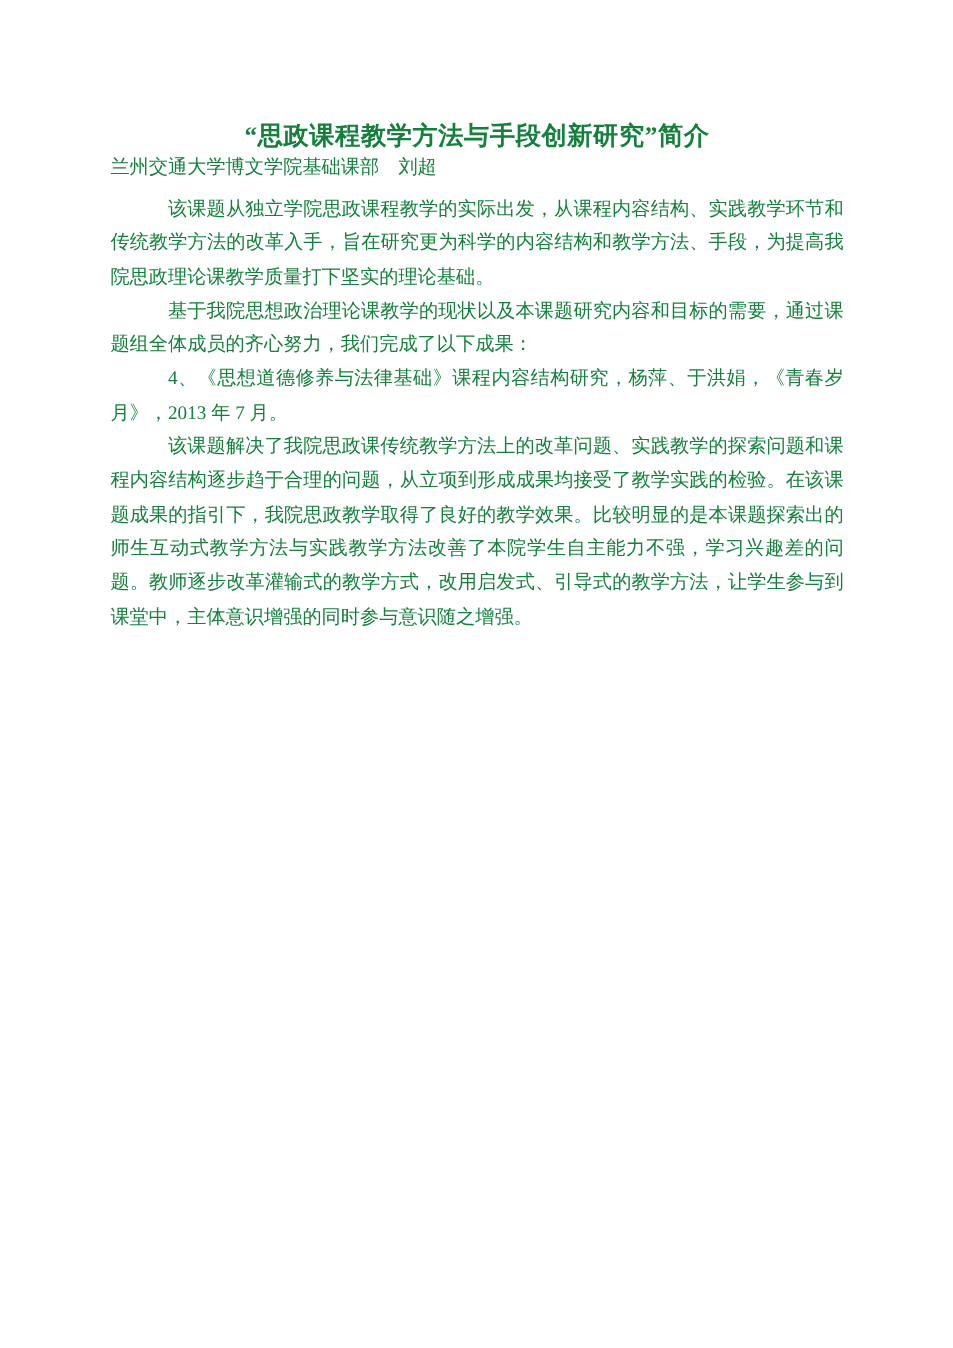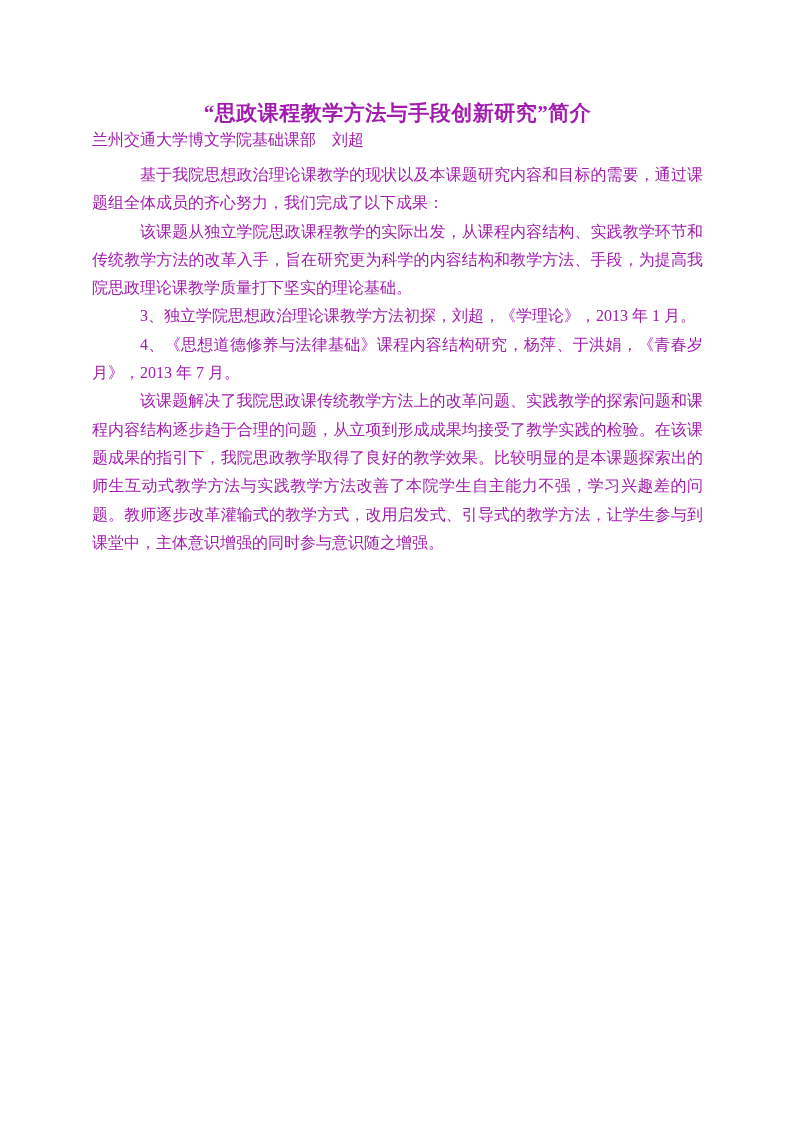--- a/index.html
+++ b/index.html
@@ -9,21 +9,21 @@
   }
   .page {
     position: relative;
     width: 794px;
     height: 1123px;
     margin: 0 auto;
     background: #ffffff;
     box-sizing: border-box;
     padding: 98px 91px 0 92px;
     font-family: "Liberation Serif", "DejaVu Serif", serif;
-    color: #a21caf;
+    color: #15803d;
     overflow: hidden;
   }
   .doc-title {
     margin: 0;
     font-size: 21px;
     font-weight: bold;
     line-height: 30px;
     text-align: center;
     letter-spacing: 0.5px;
   }
@@ -44,19 +44,18 @@
     text-justify: inter-ideograph;
   }
 </style>
 </head>
 <body>
 
 <div class="page">
   <h1 class="doc-title">“思政课程教学方法与手段创新研究”简介</h1>
   <p class="doc-byline">兰州交通大学博文学院基础课部　刘超</p>
   <div class="doc-body">
+      <p>该课题从独立学院思政课程教学的实际出发，从课程内容结构、实践教学环节和传统教学方法的改革入手，旨在研究更为科学的内容结构和教学方法、手段，为提高我院思政理论课教学质量打下坚实的理论基础。</p>
       <p>基于我院思想政治理论课教学的现状以及本课题研究内容和目标的需要，通过课题组全体成员的齐心努力，我们完成了以下成果：</p>
-      <p>该课题从独立学院思政课程教学的实际出发，从课程内容结构、实践教学环节和传统教学方法的改革入手，旨在研究更为科学的内容结构和教学方法、手段，为提高我院思政理论课教学质量打下坚实的理论基础。</p>
-      <p>3、独立学院思想政治理论课教学方法初探，刘超，《学理论》，2013 年 1 月。</p>
       <p>4、《思想道德修养与法律基础》课程内容结构研究，杨萍、于洪娟，《青春岁月》，2013 年 7 月。</p>
       <p>该课题解决了我院思政课传统教学方法上的改革问题、实践教学的探索问题和课程内容结构逐步趋于合理的问题，从立项到形成成果均接受了教学实践的检验。在该课题成果的指引下，我院思政教学取得了良好的教学效果。比较明显的是本课题探索出的师生互动式教学方法与实践教学方法改善了本院学生自主能力不强，学习兴趣差的问题。教师逐步改革灌输式的教学方式，改用启发式、引导式的教学方法，让学生参与到课堂中，主体意识增强的同时参与意识随之增强。</p>
     </div>
 </div>
 
 </body></html>

